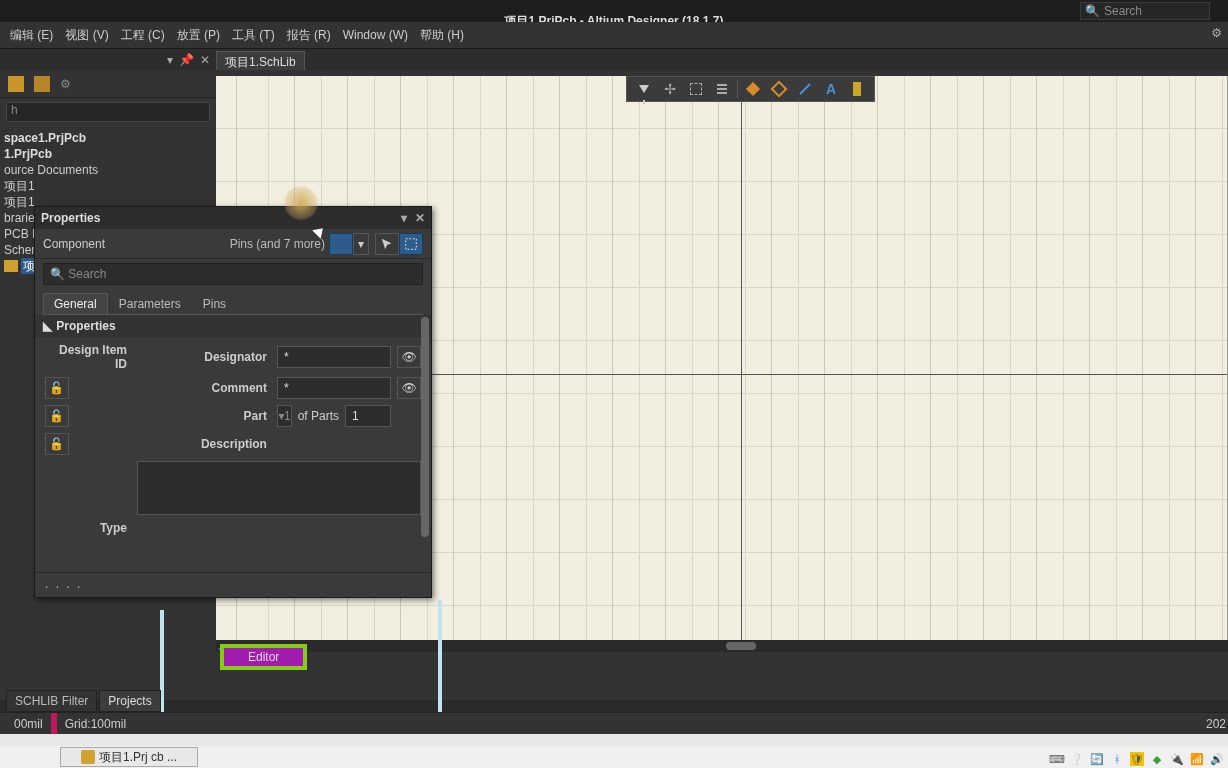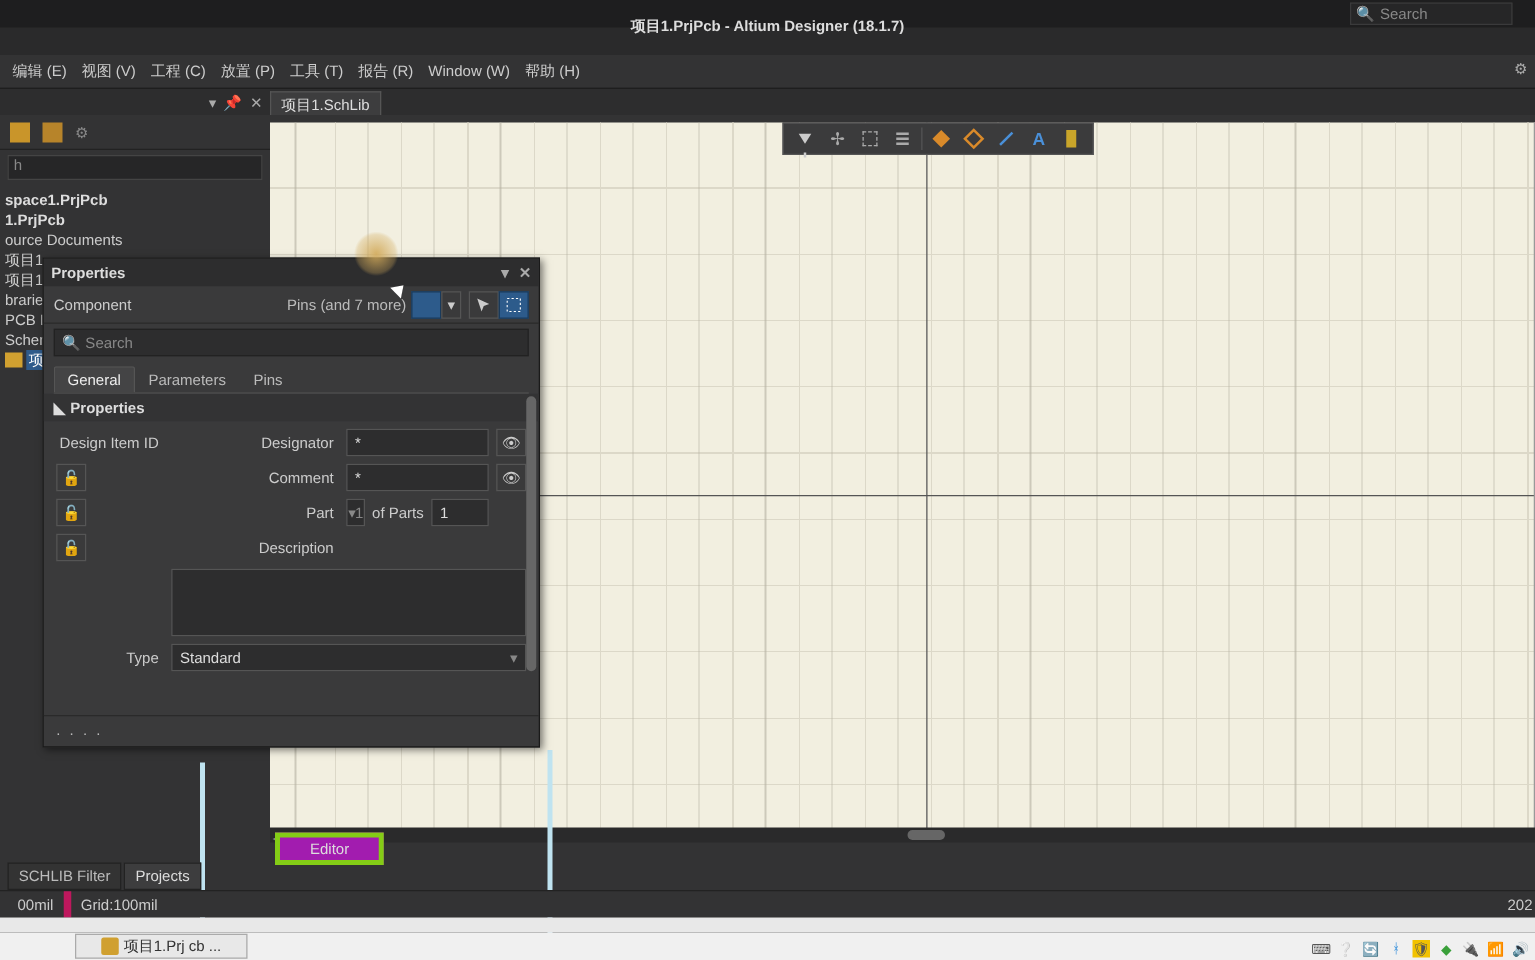--- a/index.html
+++ b/index.html
@@ -5,21 +5,21 @@
 * { margin: 0; padding: 0; box-sizing: border-box; font-family: "Microsoft YaHei", Tahoma, sans-serif; font-size: 12px; }
 body { background: #2a2a2b; color: #ccc; width: 1228px; height: 768px; overflow: hidden; position: relative; }
 
 
 .titlebar { height: 22px; background: #1e1e1f; display: flex; align-items: center; justify-content: center; position: relative; }
 .titlebar .title { color: #ddd; font-weight: bold; margin-top: 21px; }
 .search-box { position: absolute; right: 18px; top: 2px; width: 130px; height: 18px; background: #262627; border: 1px solid #3a3a3b; display: flex; align-items: center; padding-left: 4px; color: #888;}
 .search-box .mag { margin-right: 4px; }
 
 
-.menubar { height: 26px; background: #333334; display: flex; align-items: center; padding-left: 4px; position: relative; margin-top: 22px; }
+.menubar { height: 26px; background: #333334; display: flex; align-items: center; padding-left: 4px; position: relative; }
 .menubar .item { padding: 0 6px; color: #ccc; cursor: default; }
 .menubar .gear { position: absolute; right: 6px; top: 4px; color: #aaa; }
 
 
 .tabrow { height: 22px; background: #2d2d2e; display: flex; align-items: stretch; border-top: 1px solid #1a1a1a; }
 .tabrow .panel-controls { width: 216px; display: flex; justify-content: flex-end; align-items: center; padding-right: 6px; gap: 6px; color: #aaa; }
 .tabrow .doc-tab { background: #3d3d3e; border: 1px solid #555; border-bottom: none; padding: 2px 8px; display: flex; align-items: center; margin-top: 2px; color: #ddd; flex-direction: column; }
 .tabrow .doc-tab .ficon { width: 12px; height: 12px; background: #d0a030; margin-right: 4px; display:inline-block;}
 
 
@@ -101,21 +101,21 @@
 .props-sub .btn { width:24px; height:22px; background:#2d5b8b; border:1px solid #1a3a5a; display:flex; align-items:center; justify-content:center; margin-left:0;}
 .props-sub .btn.dd { width:16px; background:#3a3a3b; border:1px solid #555;}
 .props-sub .btn.plain { background:#3a3a3b; border:1px solid #555; margin-left:6px;}
 .props-sub .btn.sel { background:#2d5b8b;}
 .props-search { margin: 4px 8px; height:22px; background:#2d2d2e; border:1px solid #222; display:flex; align-items:center; padding-left:6px; color:#888;}
 .props-tabs { display:flex; border-bottom:1px solid #555; margin: 4px 8px 0 8px; }
 .props-tabs .ptab { padding:3px 10px; color:#bbb; border:1px solid transparent; border-bottom:none; }
 .props-tabs .ptab.active { background:#444445; border-color:#555; color:#eee; border-radius:2px 2px 0 0;}
 .section-hdr { background:#333334; padding:4px 8px; color:#ddd; font-weight:bold; display:flex; align-items:center; gap:4px;}
 .form { padding: 6px 10px 0 10px; display:grid; grid-template-columns: 86px 1fr auto auto; gap:6px 6px; align-items:center;}
-.form label { color:#ccc; text-align:right; padding-right:4px;}
+.form label { color:#ccc; text-align:right; padding-right:4px;font-weight:bold;}
 .form .inp { height:22px; background:#2d2d2e; border:1px solid #555; color:#ddd; padding-left:6px; display:flex; align-items:center;}
 .form .icon-btn { width:24px; height:22px; background:#3a3a3b; border:1px solid #555; display:flex; align-items:center; justify-content:center; color:#ccc;}
 .form .select { position:relative;}
 .form .select::after { content:"▾"; position:absolute; right:6px; top:3px; color:#888;}
 .form .textarea { grid-column: 2 / span 3; height:54px; align-items:flex-start; padding-top:4px;}
 .form .row-span { grid-column: 2 / span 3;}
 .props-footer { margin-top:auto; padding:4px 10px 6px 10px; color:#bbb; border-top:1px solid #2a2a2a;}
 .props-footer .dots { letter-spacing:2px;}
 .vscroll { position:absolute; right:2px; top:110px; bottom:40px; width:8px; }
 .vscroll .thumb { position:absolute; top:0; height:220px; width:8px; background:#666; border-radius:4px;}
@@ -354,23 +354,20 @@
     <div class="icon-btn">
         <span>🔓</span>
       </div>
 
     <label style="align-self:start; padding-top:4px;">Description</label>
     <div class="inp textarea">
         <span></span>
       </div>
 
     <label>Type</label>
-    <div class="inp select row-span">
-        <span>Standard</span>
-      </div>
   </div>
 
   <div class="vscroll">
       <div class="thumb"></div>
     </div>
 
   <div class="props-footer">
     <div class="dots">. . . .</div>
   </div>
 </div>

